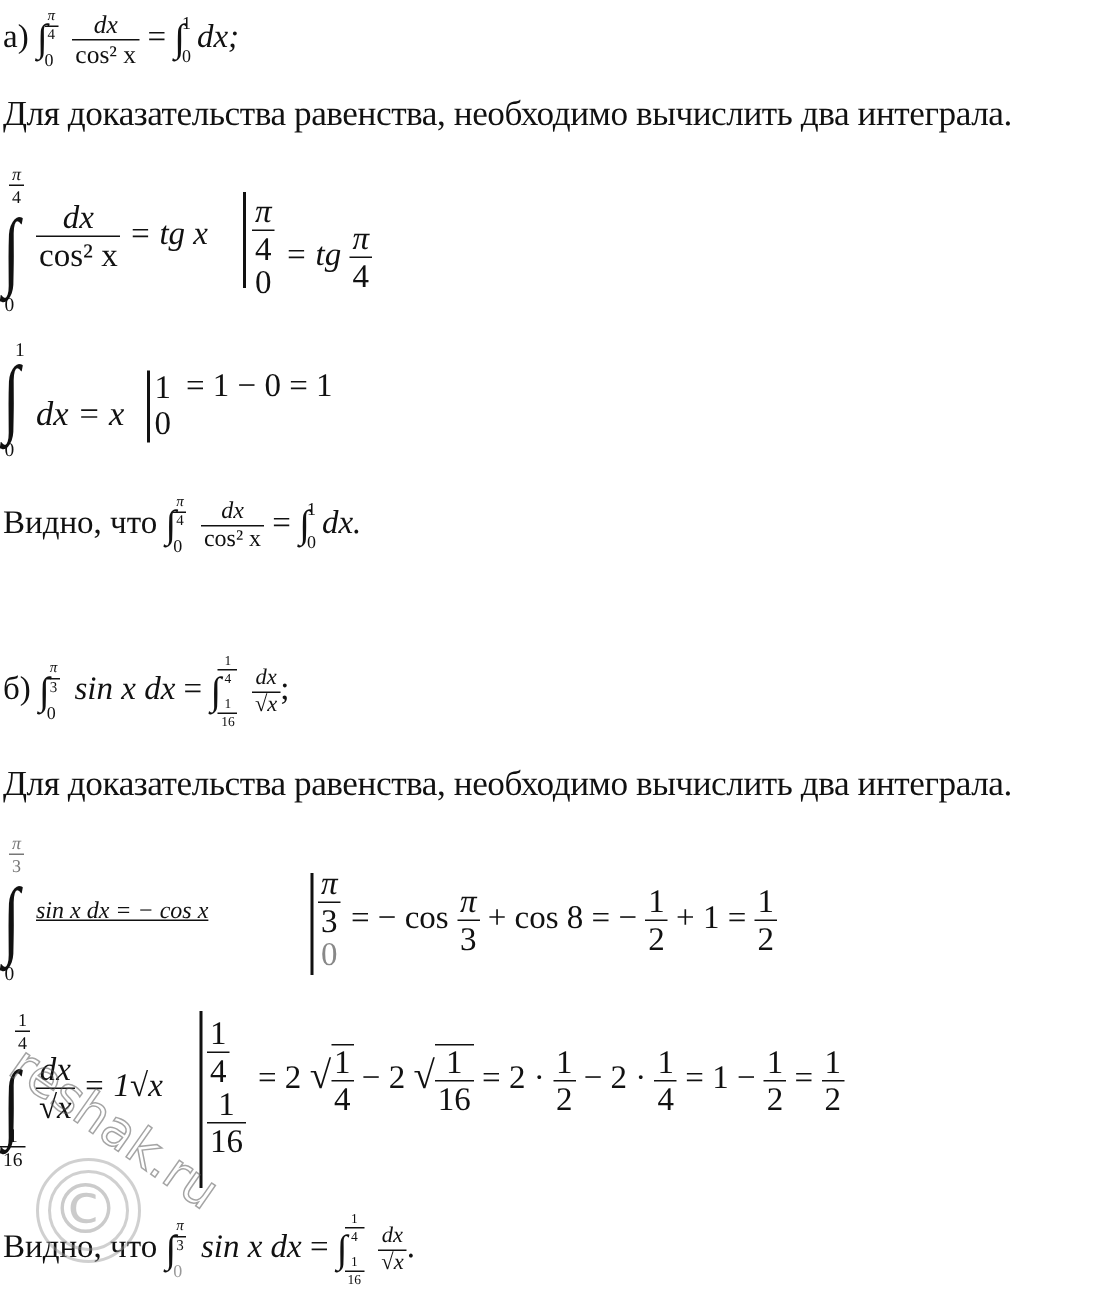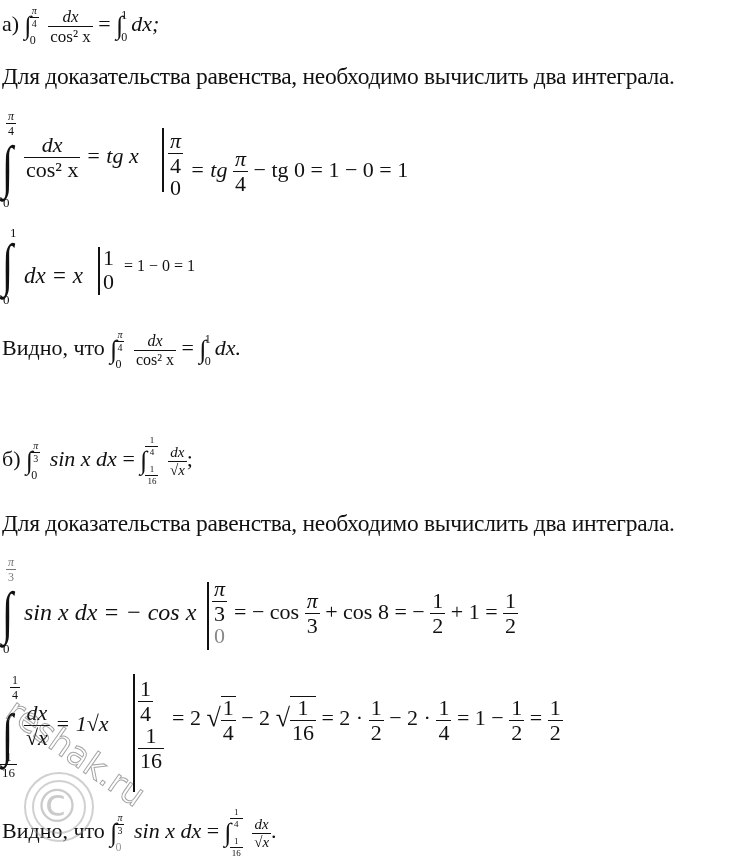--- a/index.html
+++ b/index.html
@@ -104,35 +104,34 @@
       <span class="den">4</span>
       <span>0</span>
     </div>
   <div class="abs txt" style="left:190px; top:40px; font-size:22px;">
     <span class="it">= tg</span>
     <span class="frac">
         <span class="num it">π</span>
         <span class="bar"></span>
         <span class="den">4</span>
       </span>
-    <span>− tg 0 = 1 − 0 = 1</span>
   </div>
 </div>
 
 <div class="abs" style="left:0; top:222px; width:300px; height:90px;">
   <div class="abs sub" style="left:10px; top:3px; font-size:13px;">1</div>
   <div class="big-int" style="left:2px; top:14px;">∫</div>
   <div class="abs sub" style="left:3px; top:70px; font-size:13px;">0</div>
   <div class="abs txt it" style="left:24px; top:42px; font-size:23px;">dx = x</div>
   <div class="evalbar" style="left:98px; top:25px; height:48px;"></div>
   <div class="abs" style="left:103px; top:24px; font-size:22px; line-height:24px;">
       <div>1</div>
       <div>0</div>
     </div>
-  <div class="abs txt" style="left:124px; top:36px; font-size:16px;">= 1 − 0 = 1</div>
+  <div class="abs txt" style="left:124px; top:24px; font-size:22px;">= 1 − 0 = 1</div>
 </div>
 
 <div class="abs txt" style="left:2px; top:330px; font-size:22px;">
   <span>Видно, что</span>
   <span class="int-inline">∫</span><span class="limits-inline">
       <span class="frac" style="font-size:10px;">
         <span class="num it">π</span>
         <span class="bar"></span>
         <span class="den">4</span>
       </span>
@@ -184,21 +183,21 @@
 <div class="abs txt" style="left:2px; top:512px; font-size:23.5px; letter-spacing:-0.3px;">Для доказательства равенства, необходимо вычислить два интеграла.</div>
 
 <div class="abs" style="left:0; top:554px; width:600px; height:105px;">
   <div class="frac abs" style="left:6px; top:2px; font-size:12px; color:#777;">
       <span class="num it">π</span>
       <span class="bar" style="border-color:#777;"></span>
       <span class="den">3</span>
     </div>
   <div class="big-int" style="left:2px; top:30px;">∫</div>
   <div class="abs sub" style="left:3px; top:87px; font-size:13px;">0</div>
-  <div class="abs txt" style="left:24px; top:46px; font-size:24px;">
+  <div class="abs txt" style="left:24px; top:46px; font-size:16px;text-decoration:underline;">
     <span class="it">sin x dx = − cos x</span>
   </div>
   <div class="evalbar" style="left:207px; top:28px; height:68px;"></div>
   <div class="abs frac" style="left:212px; top:24px; font-size:22px;">
       <span class="num it">π</span>
       <span class="bar"></span>
       <span class="den">3</span>
       <span style="color:#888;">0</span>
     </div>
   <div class="abs txt" style="left:234px; top:36px; font-size:22px;">

